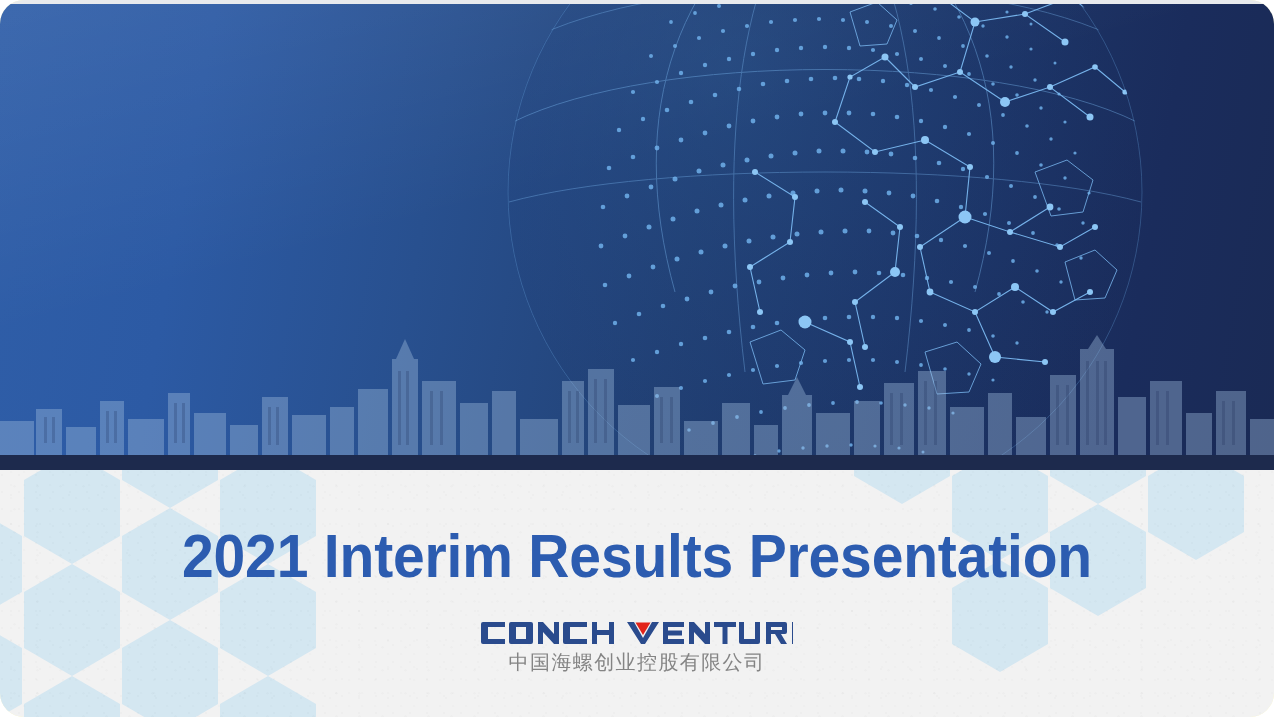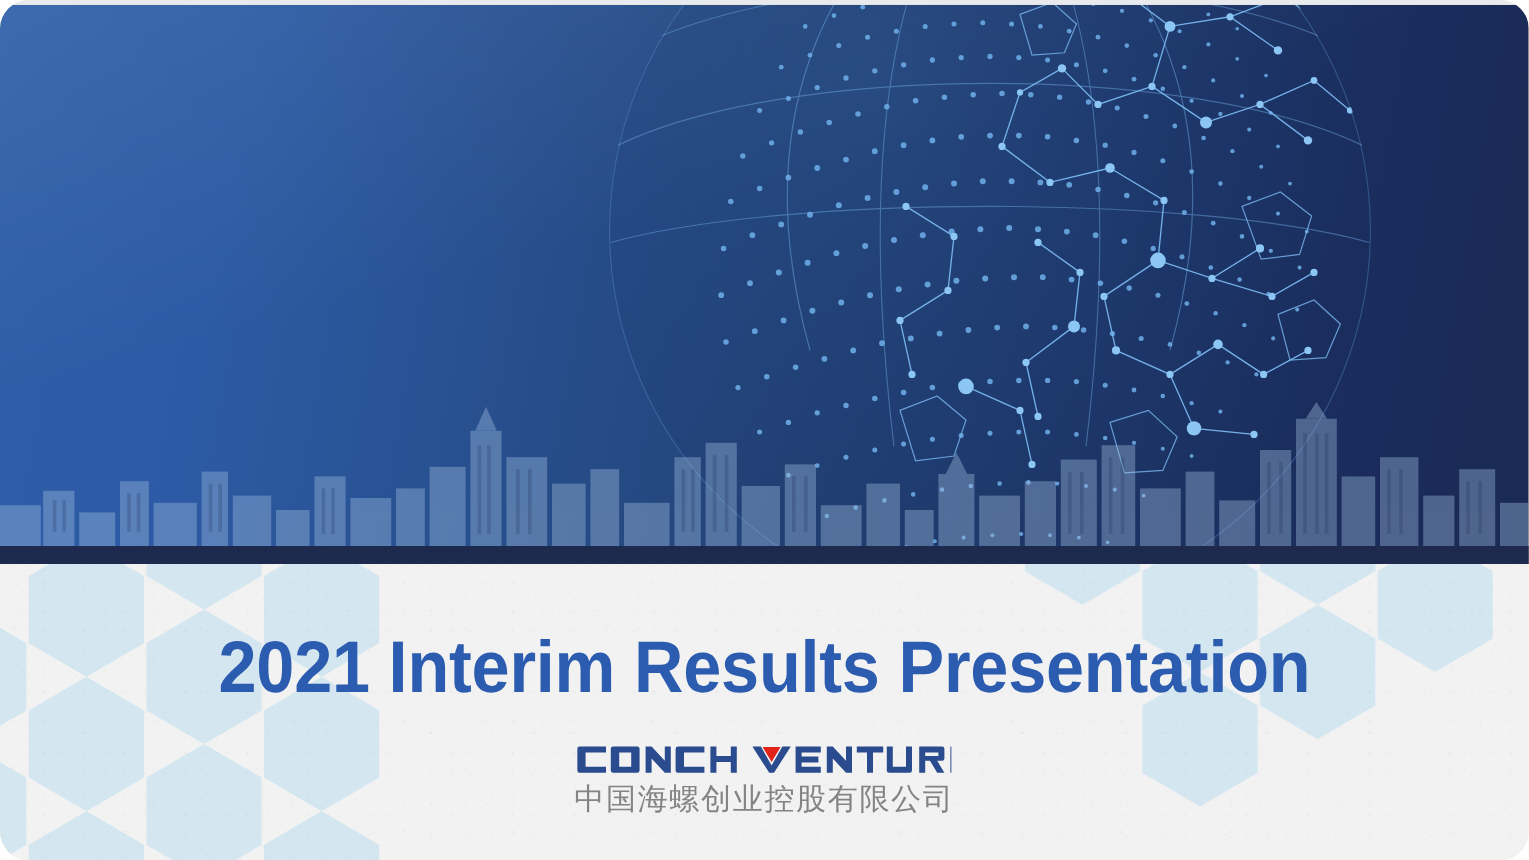--- a/index.html
+++ b/index.html
@@ -135,21 +135,21 @@
     top: 618px;
     width: 1274px;
     z-index: 6;
     display: flex;
     flex-direction: column;
     align-items: center;
   }
   .logo-mark { display: block; }
   .logo-cn {
     margin-top: 1px;
-    font-size: 25px;
+    font-size: 20px;
     letter-spacing: 1.4px;
     color: #848484;
     font-family: "DejaVu Sans", "Liberation Sans", sans-serif;
     white-space: nowrap;
   }
 </style>
 </head>
 <body>
 
 <div id="slide">

